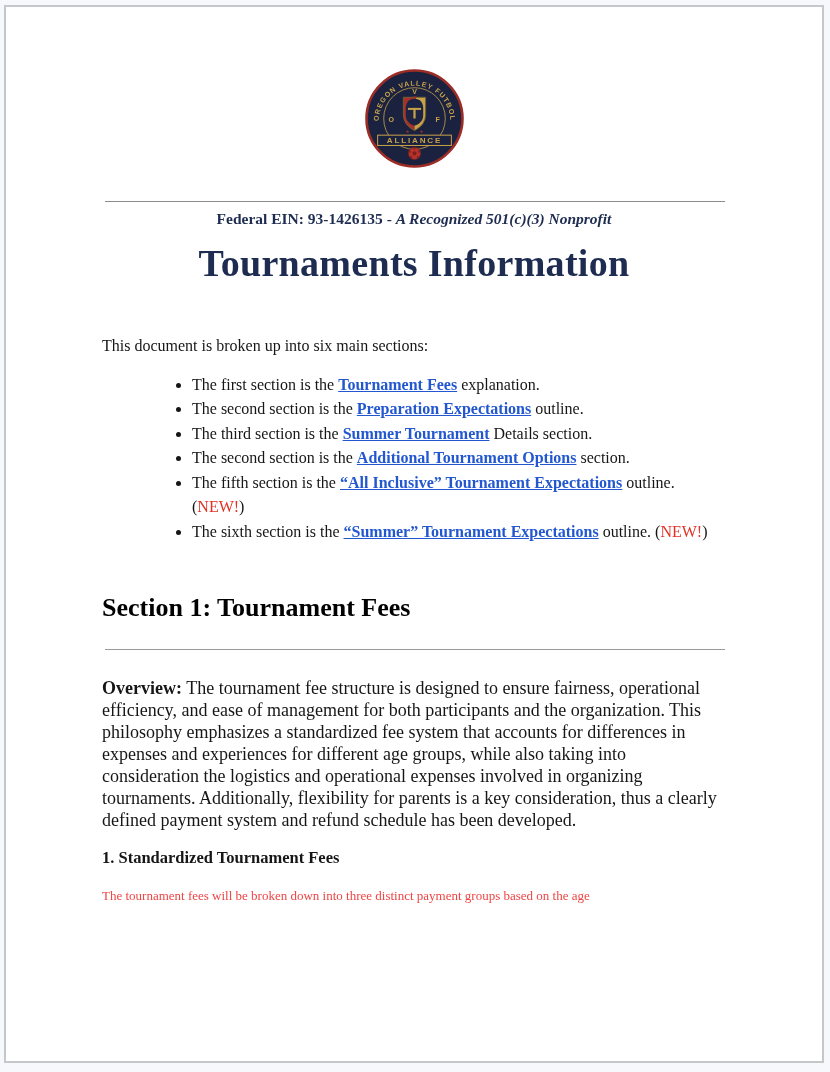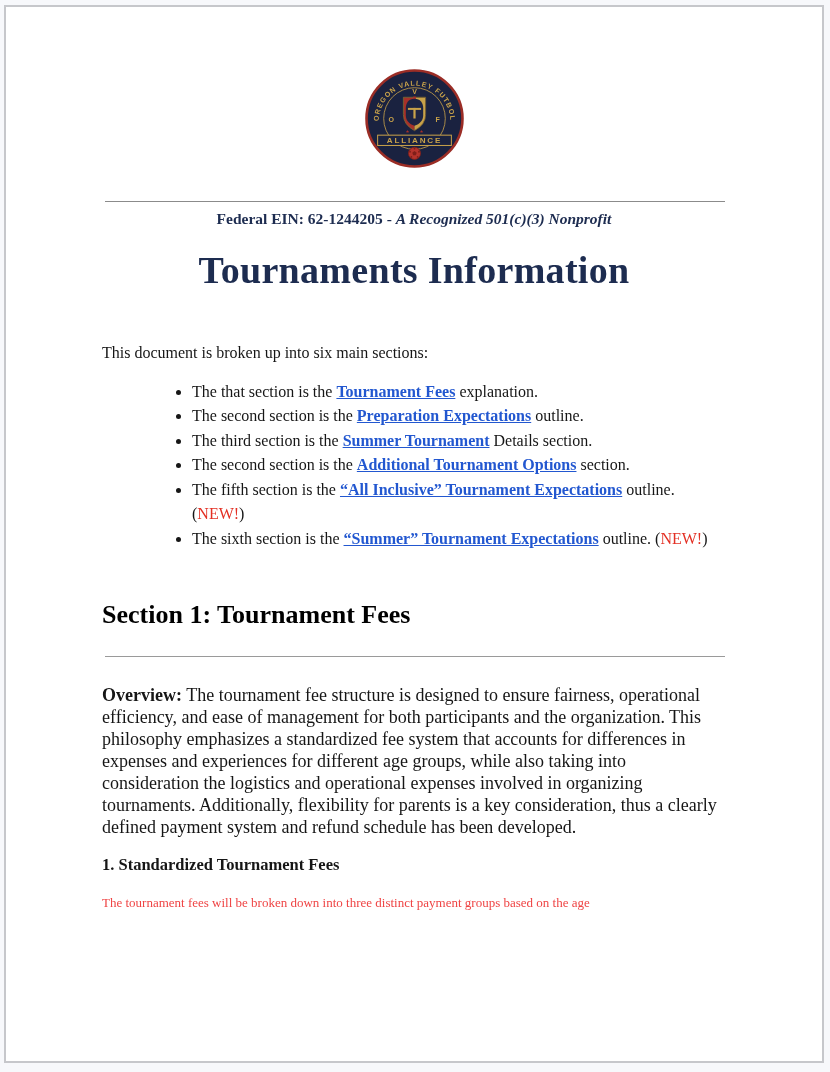--- a/index.html
+++ b/index.html
@@ -39,21 +39,21 @@
     line-height: 19.5px;
     margin-top: 7px;
   }
   .org em { font-style: italic; }
 
   h1.title {
     text-align: center;
     color: #1d2c50;
     font-size: 38px;
     font-weight: bold;
-    margin-top: 19px;
+    margin-top: 12px;
     letter-spacing: 0.3px;
   }
 
   .intro {
     margin: 52px 98px 0 96px;
     font-size: 16px;
     color: #161616;
   }
 
   ul.sections {
@@ -152,29 +152,29 @@
         <circle cx="54.4" cy="82.9" r="0.9" fill="#7e1f1a"></circle>
         <circle cx="46.9" cy="88" r="0.9" fill="#7e1f1a"></circle>
         <circle cx="53.1" cy="88" r="0.9" fill="#7e1f1a"></circle>
       </g>
     </svg>
   </div>
 
   <hr class="rule">
 
   <div class="org">
-    <div><span>Federal EIN: 62-1244205 - </span><em>A Recognized 501(c)(3) Nonprofit</em></div>
+    <div><span>Federal EIN: 93-1426135 - </span><em>A Recognized 501(c)(3) Nonprofit</em></div>
   </div>
 
   <h1 class="title">Tournaments Information</h1>
 
   <p class="intro">This document is broken up into six main sections:</p>
 
   <ul class="sections">
-    <li><span>The that section is the </span><a class="doclink" href="#">Tournament Fees</a><span> explanation.</span></li>
+    <li><span>The first section is the </span><a class="doclink" href="#">Tournament Fees</a><span> explanation.</span></li>
     <li><span>The second section is the </span><a class="doclink" href="#">Preparation Expectations</a><span> outline.</span></li>
     <li><span>The third section is the </span><a class="doclink" href="#">Summer Tournament</a><span> Details section.</span></li>
     <li><span>The second section is the </span><a class="doclink" href="#">Additional Tournament Options</a><span> section.</span></li>
     <li><span>The fifth section is the </span><a class="doclink" href="#">“All Inclusive” Tournament Expectations</a><span> outline. </span><span>(</span><span class="new">NEW!</span><span>)</span></li>
     <li><span>The sixth section is the </span><a class="doclink" href="#">“Summer” Tournament Expectations</a><span> outline. </span><span>(</span><span class="new">NEW!</span><span>)</span></li>
   </ul>
 
   <h2 class="sec">Section 1: Tournament Fees</h2>
 
   <hr class="rule2">

